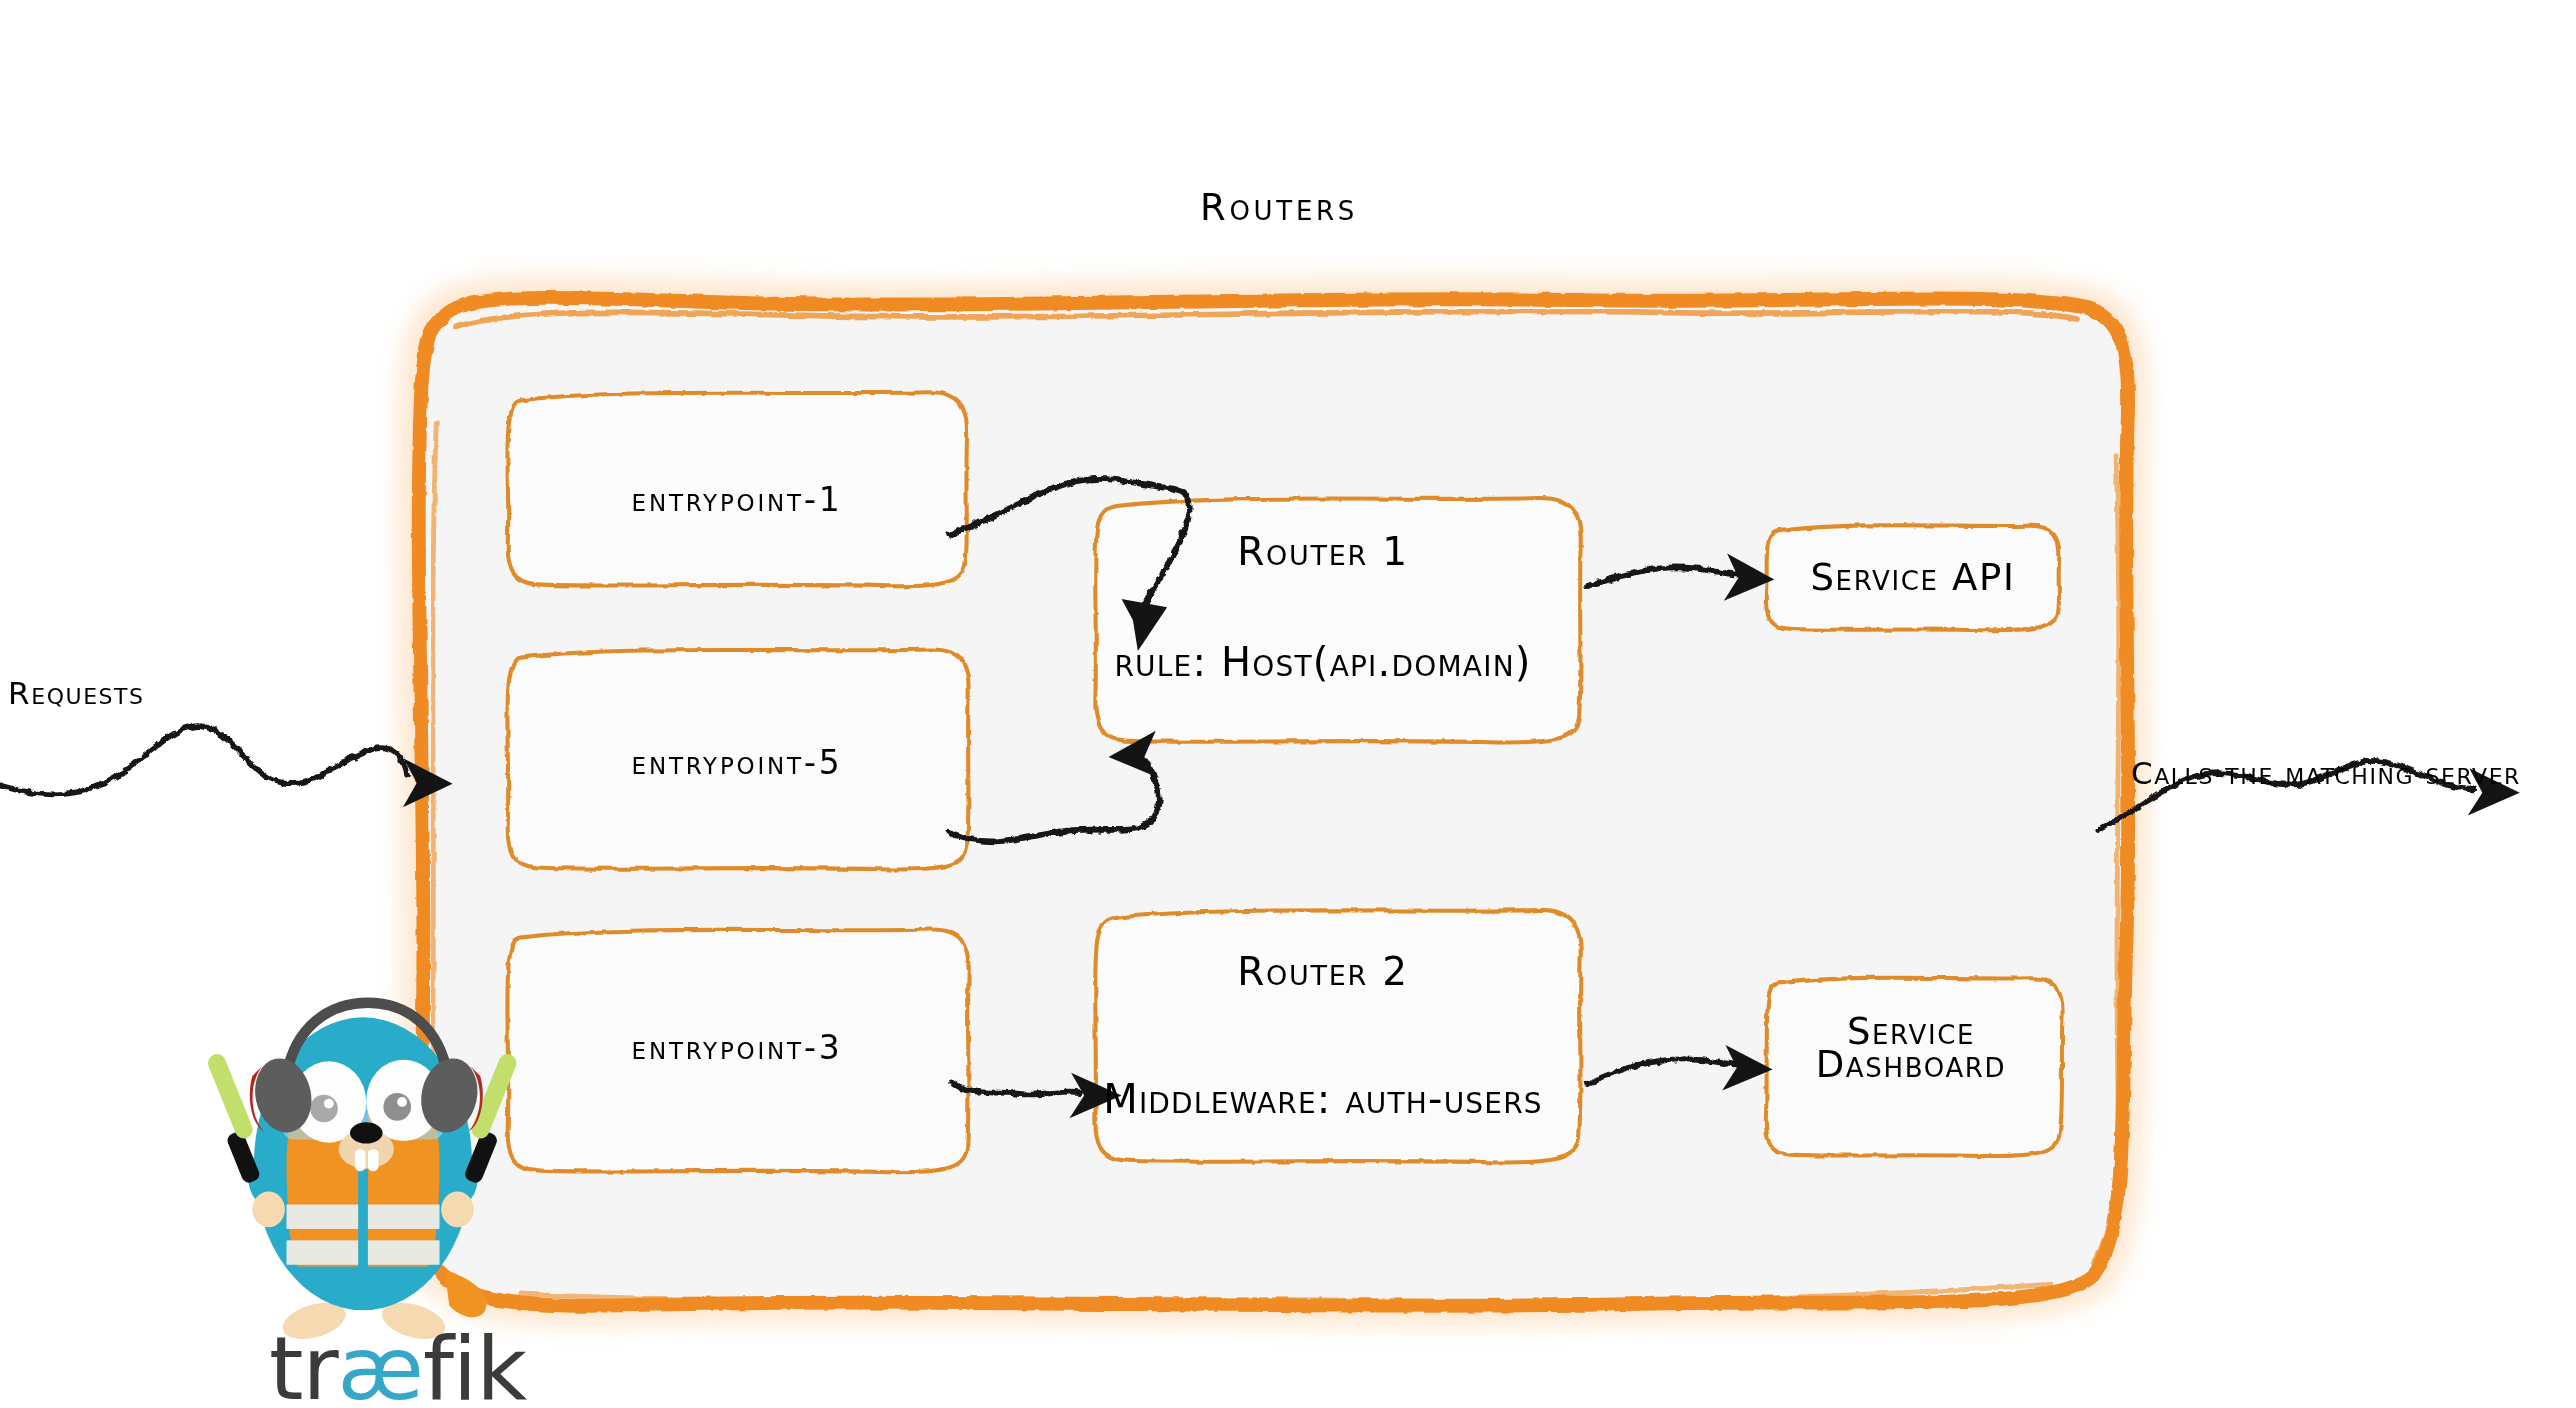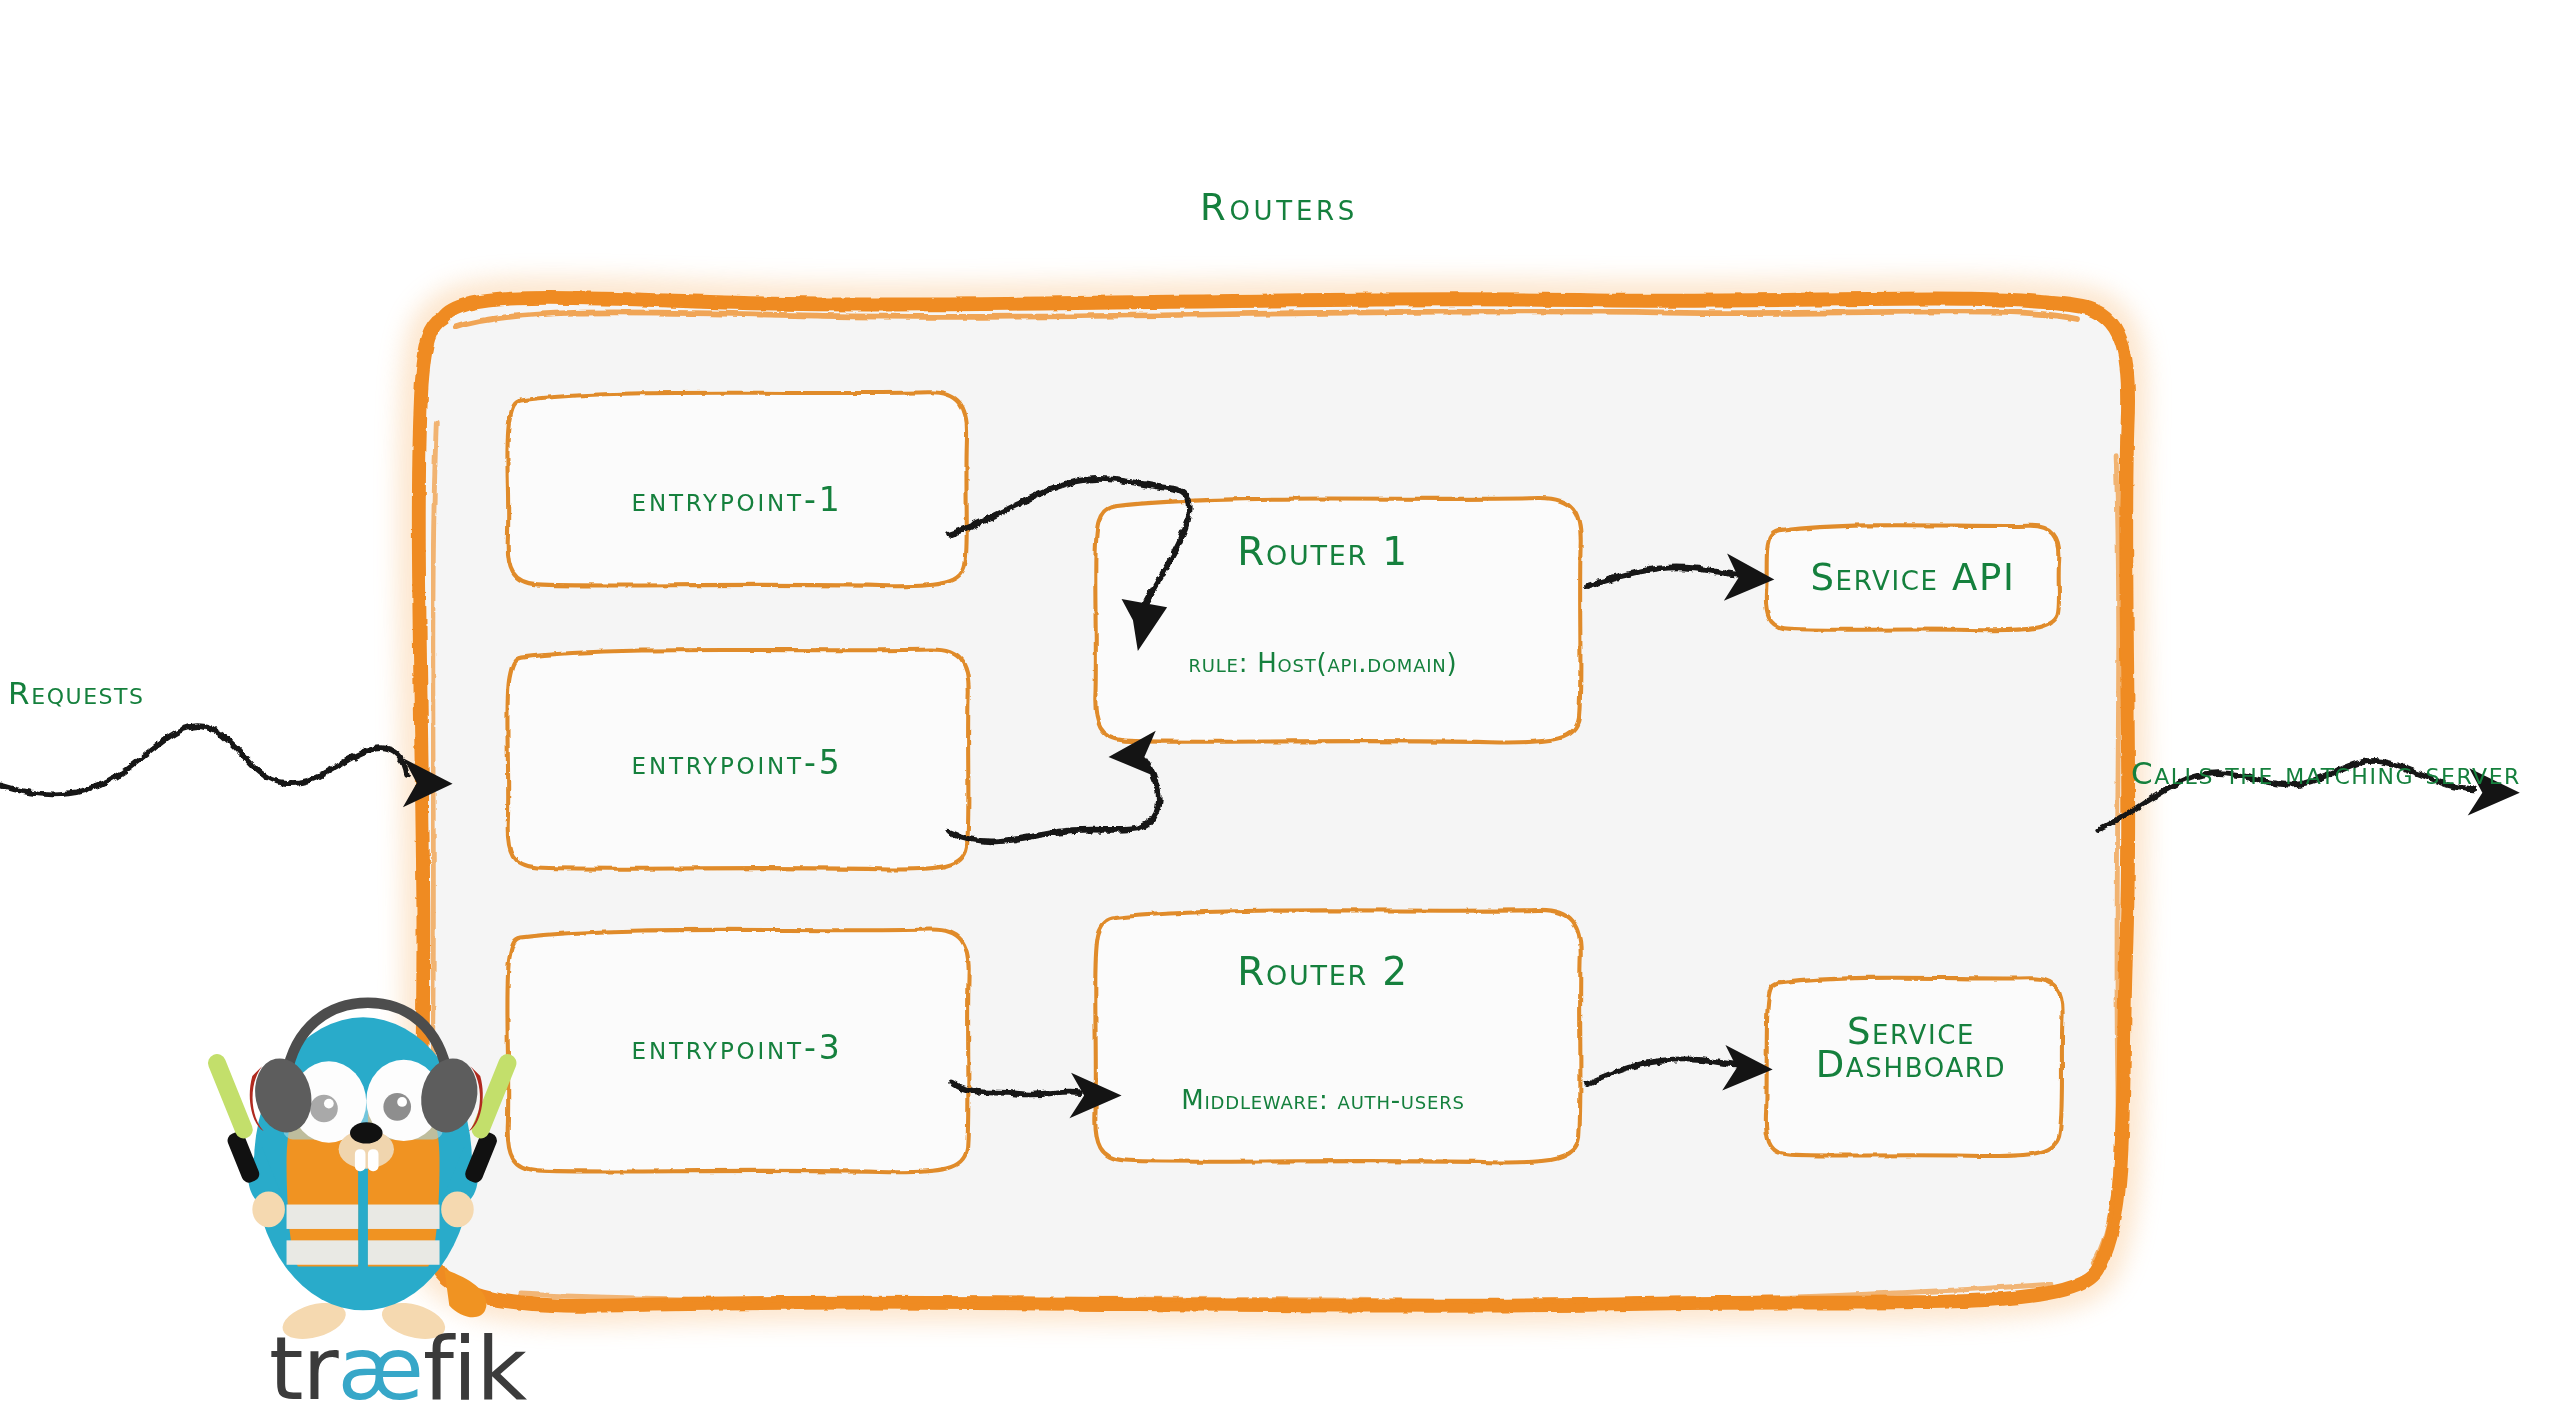--- a/index.html
+++ b/index.html
@@ -24,42 +24,42 @@
     position: absolute;
     left: 0; top: 0;
     width: 2576px;
     height: 1408px;
   }
   
   .hand {
     font-family: "DejaVu Sans", sans-serif;
     font-variant: small-caps;
     font-weight: 500;
-    color: #15803d;
+    color: #000000;
     letter-spacing: 0.02em;
     white-space: pre;
     text-align: center;
     line-height: 1.18;
   }
   .txt {
     position: absolute;
     transform: translate(-50%, -50%);
   }
   .txt-left {
     position: absolute;
     transform: translate(0, -50%);
     text-align: left;
   }
   #title {
     font-size: 37px;
     letter-spacing: 0.10em;
   }
   .ep-label   { font-size: 33px; letter-spacing: 0.085em; }
   .rt-title   { font-size: 39px; letter-spacing: 0.045em; }
-  .rt-line    { font-size: 26px; letter-spacing: 0.03em; }
+  .rt-line    { font-size: 40px; letter-spacing: 0.03em; }
   .rt-line-sm { font-size: 28.5px; letter-spacing: 0.02em; }
   .svc-label  { font-size: 37px; letter-spacing: 0.045em; }
   .side-label { font-size: 31px; letter-spacing: 0.05em; }
 
   
   #wordmark {
     position: absolute;
     left: 269px;
     top: 1325px;
     font-family: "DejaVu Sans", sans-serif;

